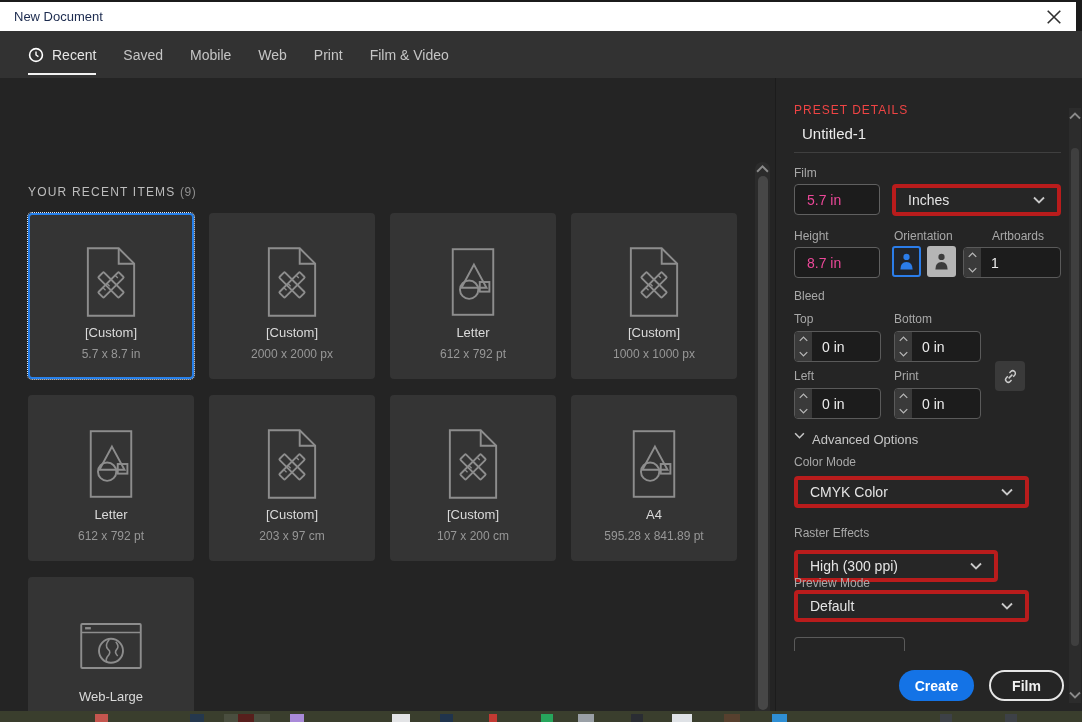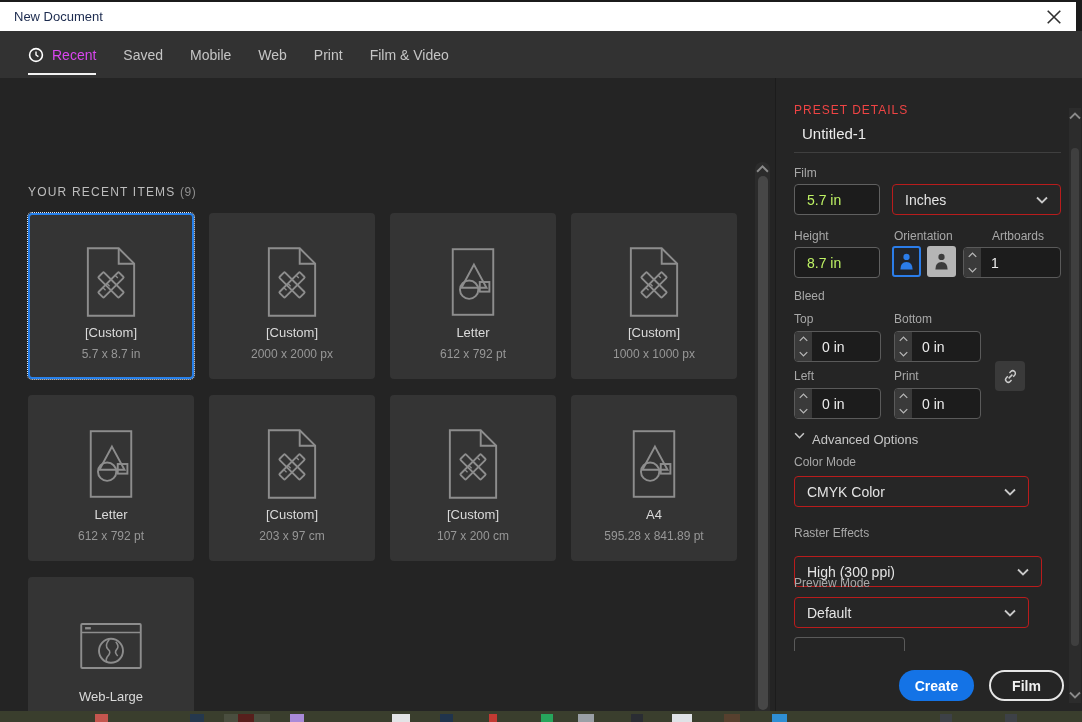--- a/index.html
+++ b/index.html
@@ -10,21 +10,21 @@
   
   .titlebar { position:absolute; left:0; top:2px; width:1076px; height:29px; background:#ffffff;
     display:flex; align-items:center; }
   .titlebar-title { margin-left:14px; font-size:13px; color:#1b2a4e; }
   .titlebar-close { position:absolute; right:14px; top:7px; width:16px; height:16px; color:#2f2f2f; cursor:pointer; }
 
   
   .tabbar { position:absolute; left:0; top:31px; width:1082px; height:47px; background:#323232;
     display:flex; align-items:stretch; padding-left:28px; gap:27px; }
   .tab { position:relative; display:flex; align-items:center; gap:8px; color:#c5c5c5; font-size:14px; cursor:pointer; }
-  .tab.active { color:#d946ef; }
+  .tab.active { color:#e5e5e5; }
   .tab.active::after { content:""; position:absolute; left:0; right:0; bottom:3px; height:2px; background:#f2f2f2; }
   .tab-icon { width:16px; height:16px; color:#ffffff; }
 
   
   .left-panel { position:absolute; left:0; top:78px; width:775px; height:633px; background:#242424; }
   .right-panel { position:absolute; left:775px; top:78px; width:307px; height:633px; background:#252525;
     border-left:1px solid #1c1c1c; }
 
   .section-heading { position:absolute; left:28px; top:107px; font-size:12px; letter-spacing:1.2px;
     color:#bdbdbd; }
@@ -45,22 +45,22 @@
   .scrollbar-left .thumb { position:absolute; left:2.5px; top:14px; width:10px; height:534px; background:#474747; border-radius:5px; }
   .sb-arrow { position:absolute; left:1px; width:13px; height:10px; color:#8a8a8a; }
 
   
   .rp-label { position:absolute; font-size:12px; color:#a8a8a8; }
   .preset-heading { position:absolute; left:18px; top:25px; font-size:12px; letter-spacing:1px; color:#ef4444; }
   .preset-name { position:absolute; left:26px; top:47px; font-size:15px; color:#ececec; cursor:text; }
   .preset-divider { position:absolute; left:18px; top:74px; width:267px; height:1px; background:#3f3f3f; }
 
   .text-input { position:absolute; background:#1c1c1c; border:1px solid #606060; border-radius:4px;
-    color:#bef264; font-size:14px; display:flex; align-items:center; padding-left:12px; cursor:text; }
-  .dropdown { position:absolute; background:#262626; border:1px solid #b91c1c; border-radius:4px;
+    color:#ec4899; font-size:14px; display:flex; align-items:center; padding-left:12px; cursor:text; }
+  .dropdown { position:absolute; background:#262626; border:4px solid #b91c1c; border-radius:4px;
     color:#e4e4e4; font-size:14px; display:flex; align-items:center; justify-content:space-between;
     padding:12px 12px; cursor:pointer; }
   .dd-chevron { width:12px; height:8px; color:#c9c9c9; flex:none; margin-left:8px; }
 
   .stepper { position:absolute; display:flex; border:1px solid #5a5a5a; border-radius:4px;
     overflow:hidden; background:#1c1c1c; height:31px; }
   .stepper-btns { width:17px; background:#3a3a3a; display:flex; flex-direction:column; flex:none; }
   .stepper-btn { flex:1; display:flex; align-items:center; justify-content:center; color:#b5b5b5; cursor:pointer; }
   .stepper-btn svg { width:9px; height:6px; }
   .stepper-value { flex:1; display:flex; align-items:center; padding-left:10px; color:#ececec; font-size:14px; }
@@ -463,31 +463,31 @@
       <div class="dropdown" style="position:static; width:235px; height:31px; margin-top:7px">
         <span>CMYK Color</span>
         <svg class="dd-chevron">
               <use href="#sym-chevron-down"></use>
             </svg>
       </div>
     </div>
 
     <div style="position: absolute; left: 18px; top: 448px;">
       <div class="rp-label" style="position:static">Raster Effects</div>
-      <div class="dropdown" style="position:static; width:248px; height:31px; margin-top:16px">
+      <div class="dropdown" style="position:static; width:204px; height:31px; margin-top:10px">
         <span>High (300 ppi)</span>
         <svg class="dd-chevron">
               <use href="#sym-chevron-down"></use>
             </svg>
       </div>
     </div>
 
     <div style="position: absolute; left: 18px; top: 498px;">
       <div class="rp-label" style="position:static">Preview Mode</div>
-      <div class="dropdown" style="position:static; width:235px; height:31px; margin-top:7px">
+      <div class="dropdown" style="position:static; width:235px; height:31px; ">
         <span>Default</span>
         <svg class="dd-chevron">
               <use href="#sym-chevron-down"></use>
             </svg>
       </div>
     </div>
   </div>
 
     <div class="clipped-box"></div>
 

